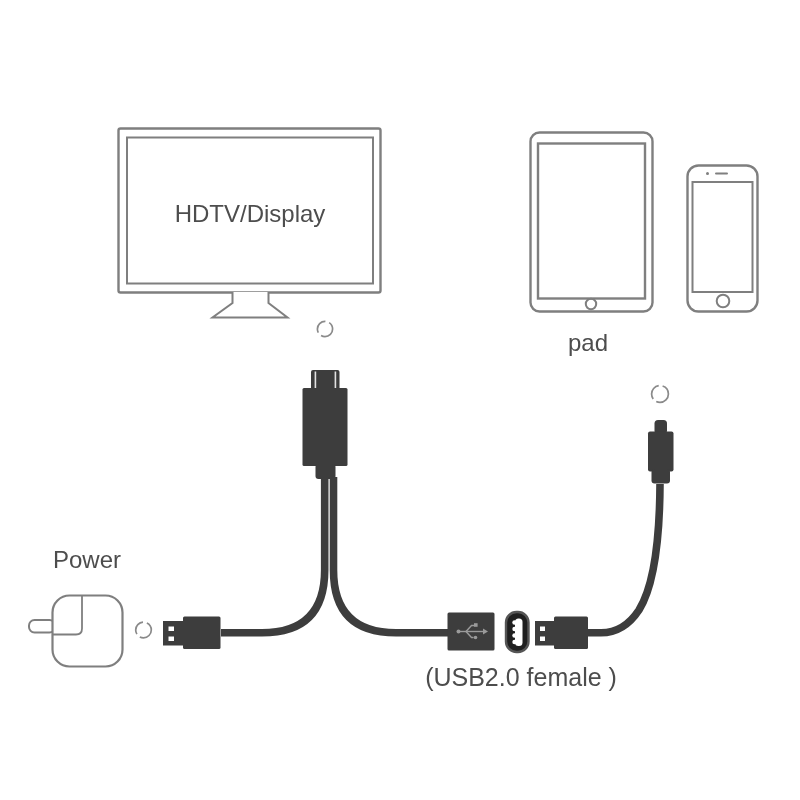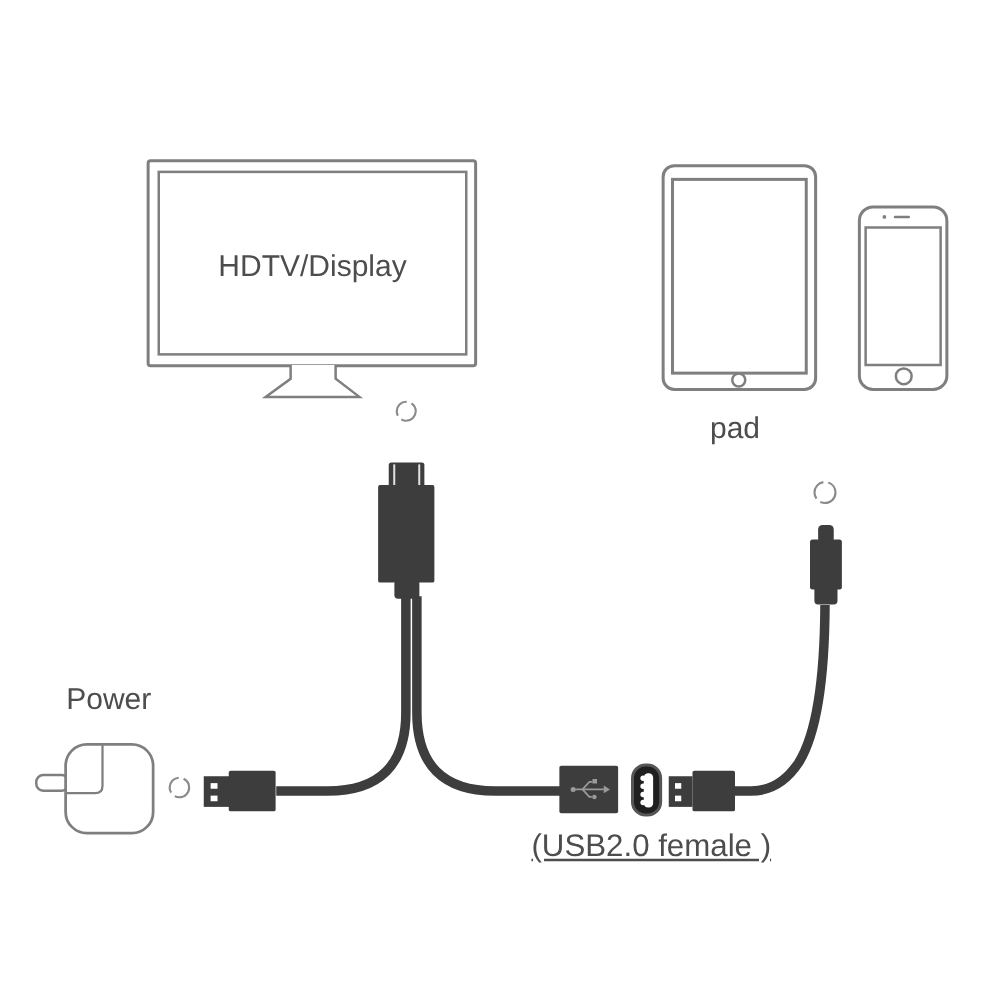--- a/index.html
+++ b/index.html
@@ -25,21 +25,21 @@
   .cable{stroke:var(--c-connector);fill:none;stroke-linecap:butt;}
   .dash{stroke:var(--c-dash);fill:none;}
   .lbl{
     position:absolute;color:var(--c-text);text-align:center;
     font-size:24px;line-height:1.15;white-space:nowrap;
   }
   .lbl-display{left:127px;top:200px;width:246px;}
   .lbl-pad{left:526px;top:329px;width:124px;}
   .lbl-phone{left:657px;top:329px;width:130px;}
   .lbl-power{left:48px;top:529px;width:78px;margin-top:17px;}
-  .lbl-usb{left:400px;top:663px;width:242px;font-size:25px;text-decoration:underline;}
+  .lbl-usb{left:400px;top:663px;width:242px;font-size:25px;}
 </style>
 </head>
 <body>
 
 <div class="stage">
 
   <svg width="800" height="800" viewBox="0 0 800 800">
 
     <g>
       <rect class="olw" x="118.5" y="128.5" width="262" height="164" rx="2" stroke-width="2.4"></rect>

